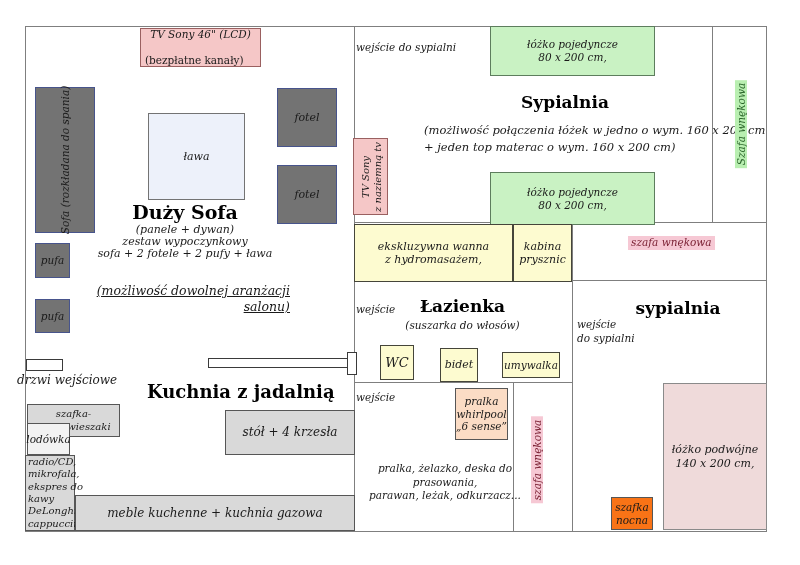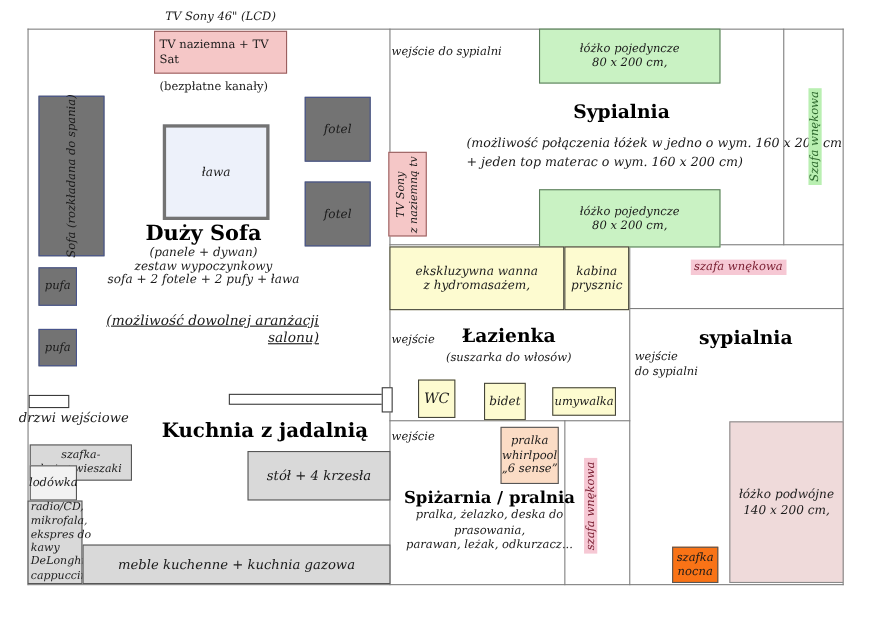--- a/index.html
+++ b/index.html
@@ -8,21 +8,21 @@
     font-family:"DejaVu Serif","Liberation Serif",serif; color:#1a1a1a; overflow:hidden;
   }
   .wall { position:absolute; background:#7f7f7f; }
   .door { position:absolute; background:#ffffff; border:1px solid #3a3a3a; box-sizing:border-box; }
   .box {
     position:absolute; box-sizing:border-box; display:flex; align-items:center;
     justify-content:center; text-align:center; font-style:italic; white-space:pre-line;
     line-height:1.22;
   }
   .blue   { background:#737373; border:1px solid #47548c; }
-  .lava   { background:#edf1fa; border:3px solid #737373; }
+  .lava   { background:#edf1fa; border:1px solid #737373; }
   .grey   { background:#d9d9d9; border:1px solid #565656; }
   .lgrey  { background:#f2f2f2; border:1px solid #565656; }
   .yellow { background:#fdfbd0; border:1px solid #45453a; }
   .green  { background:#c9f2c3; border:1px solid #5d7d5d; }
   .pinktv { background:#f5c7c7; border:1px solid #9a6060; }
   .pinkbed{ background:#efdada; border:1px solid #8a8a8a; }
   .peach  { background:#fbdcc5; border:1px solid #565656; }
   .pinksm { background:#f97316; border:1px solid #565656; }
   .lbl { position:absolute; font-style:italic; white-space:pre-line; line-height:1.3; }
   .title { position:absolute; font-weight:bold; font-style:normal; color:#000; text-align:center; white-space:pre; }
@@ -52,21 +52,20 @@
   <div class="wall" style="left:354px;top:382px;width:219px;height:1px;"></div>
   <div class="wall" style="left:513px;top:382px;width:1px;height:150px;"></div>
 
   <div class="door" style="left:26px;top:359px;width:37px;height:12px;"></div>
   <div class="door" style="left:208px;top:358px;width:147px;height:10px;"></div>
   <div class="door" style="left:347px;top:352px;width:10px;height:23px;"></div>
 
   <div class="box pinktv" style="left:140px;top:28px;width:121px;height:39px;font-size:10.5px;">
     <div style="width:100%;">
       <div class="ctr">TV Sony 46" (LCD)</div>
-      <div class="up" style="text-align:left;padding-left:4px;">TV naziemna + TV Sat</div>
       <div class="up" style="text-align:left;padding-left:4px;">(bezpłatne kanały)</div>
     </div>
   </div>
 
   <div class="box blue" style="left:35px;top:87px;width:60px;height:146px;">
     <div class="vlabel" style="left:50%;top:50%;font-size:10.5px;">Sofa (rozkładana do spania)</div>
   </div>
 
   <div class="box lava" style="left:148px;top:113px;width:97px;height:87px;font-size:11px;">ława</div>
 
@@ -128,21 +127,20 @@
 
   <div class="box yellow" style="left:380px;top:345px;width:34px;height:35px;font-size:13px;">WC</div>
   <div class="box yellow" style="left:440px;top:348px;width:38px;height:34px;font-size:11px;">bidet</div>
   <div class="box yellow" style="left:502px;top:352px;width:58px;height:26px;font-size:10.5px;">umywalka</div>
 
   <div class="lbl" style="left:356px;top:391px;font-size:10.5px;">wejście</div>
   <div class="box peach" style="left:455px;top:388px;width:53px;height:52px;font-size:10.5px;">pralka
 whirlpool
 „6 sense”</div>
 
-  <div class="title" style="left:360px;top:443px;width:170px;font-size:15px;">Spiżarnia / pralnia</div>
   <div class="lbl ctr" style="left:353px;top:462px;width:184px;font-size:10.5px;text-align:center;line-height:13.5px;">pralka, żelazko, deska do prasowania,
 parawan, leżak, odkurzacz...</div>
 
   <div class="vlabel hl-pink" style="left:537px;top:460px;font-size:10.5px;">szafa wnękowa</div>
 
   <div class="lbl hl-pink" style="left:628px;top:236px;font-size:10.5px;">szafa wnękowa</div>
 
   <div class="title" style="left:598px;top:298px;width:160px;font-size:17px;">sypialnia</div>
   <div class="lbl" style="left:577px;top:317px;font-size:10.5px;line-height:14px;">wejście
 do sypialni</div>

